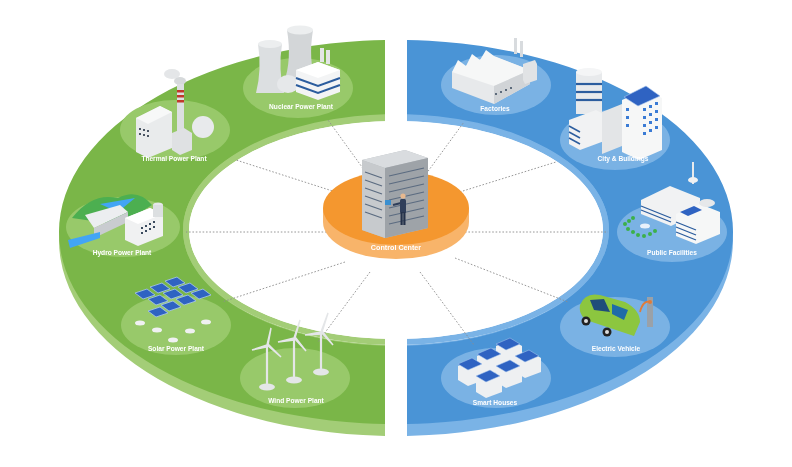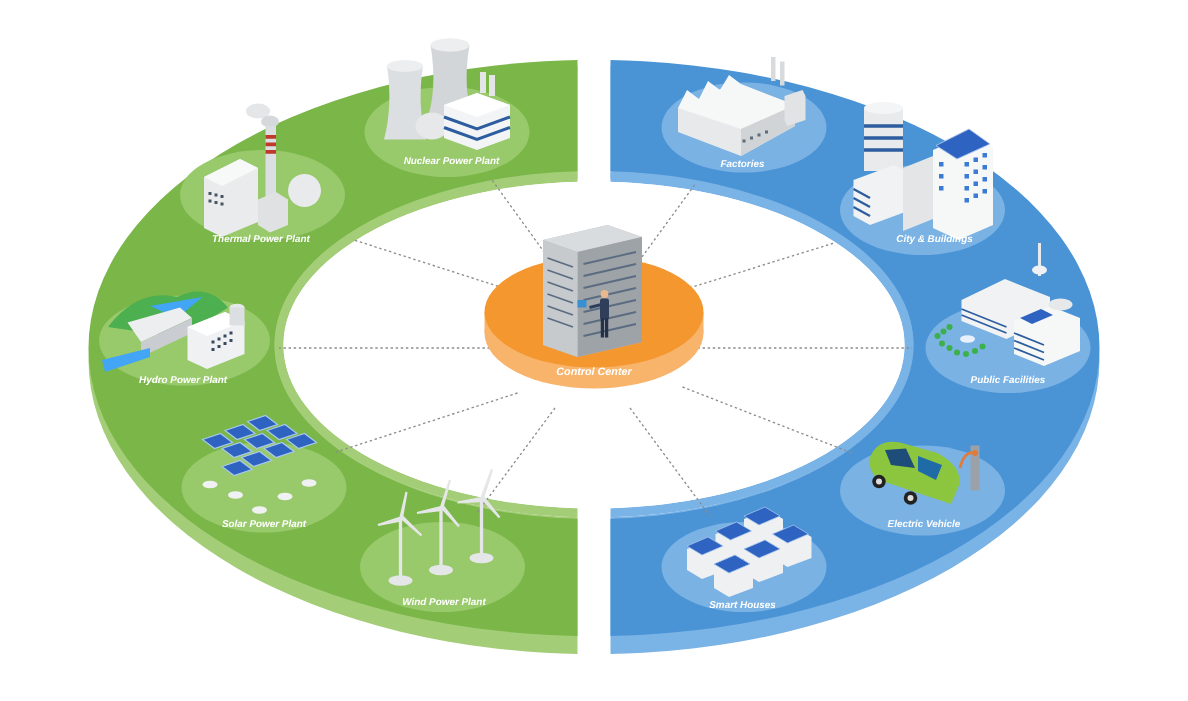--- a/index.html
+++ b/index.html
@@ -1,17 +1,17 @@
 <!DOCTYPE html>
 <html><head>
 <meta charset="utf-8">
 <style>
   html, body { margin: 0; padding: 0; background: #ffffff; }
   body { width: 792px; height: 467px; overflow: hidden; position: relative; font-family: "Liberation Sans", "DejaVu Sans", sans-serif; }
-  #stage { position: absolute; left: 0; top: 0; width: 792px; height: 441px; font-style: italic; }
+  #stage { position: absolute; left: 0; top: 0; width: 792px; height: 441px; }
   svg text { font-family: "Liberation Sans", "DejaVu Sans", sans-serif; font-weight: bold; }
   .lbl { font-size: 6.6px; fill: #ffffff; text-anchor: middle; }
   .lbl-cc { font-size: 7.2px; fill: #ffffff; text-anchor: middle; }
   .dash { stroke: #8c8c8c; stroke-width: 0.9; stroke-dasharray: 1.6 1.8; fill: none; }
 </style>
 </head>
 <body>
 
 <div id="stage">
 <svg width="792" height="467" viewBox="0 0 792 467" xmlns="http://www.w3.org/2000/svg">

